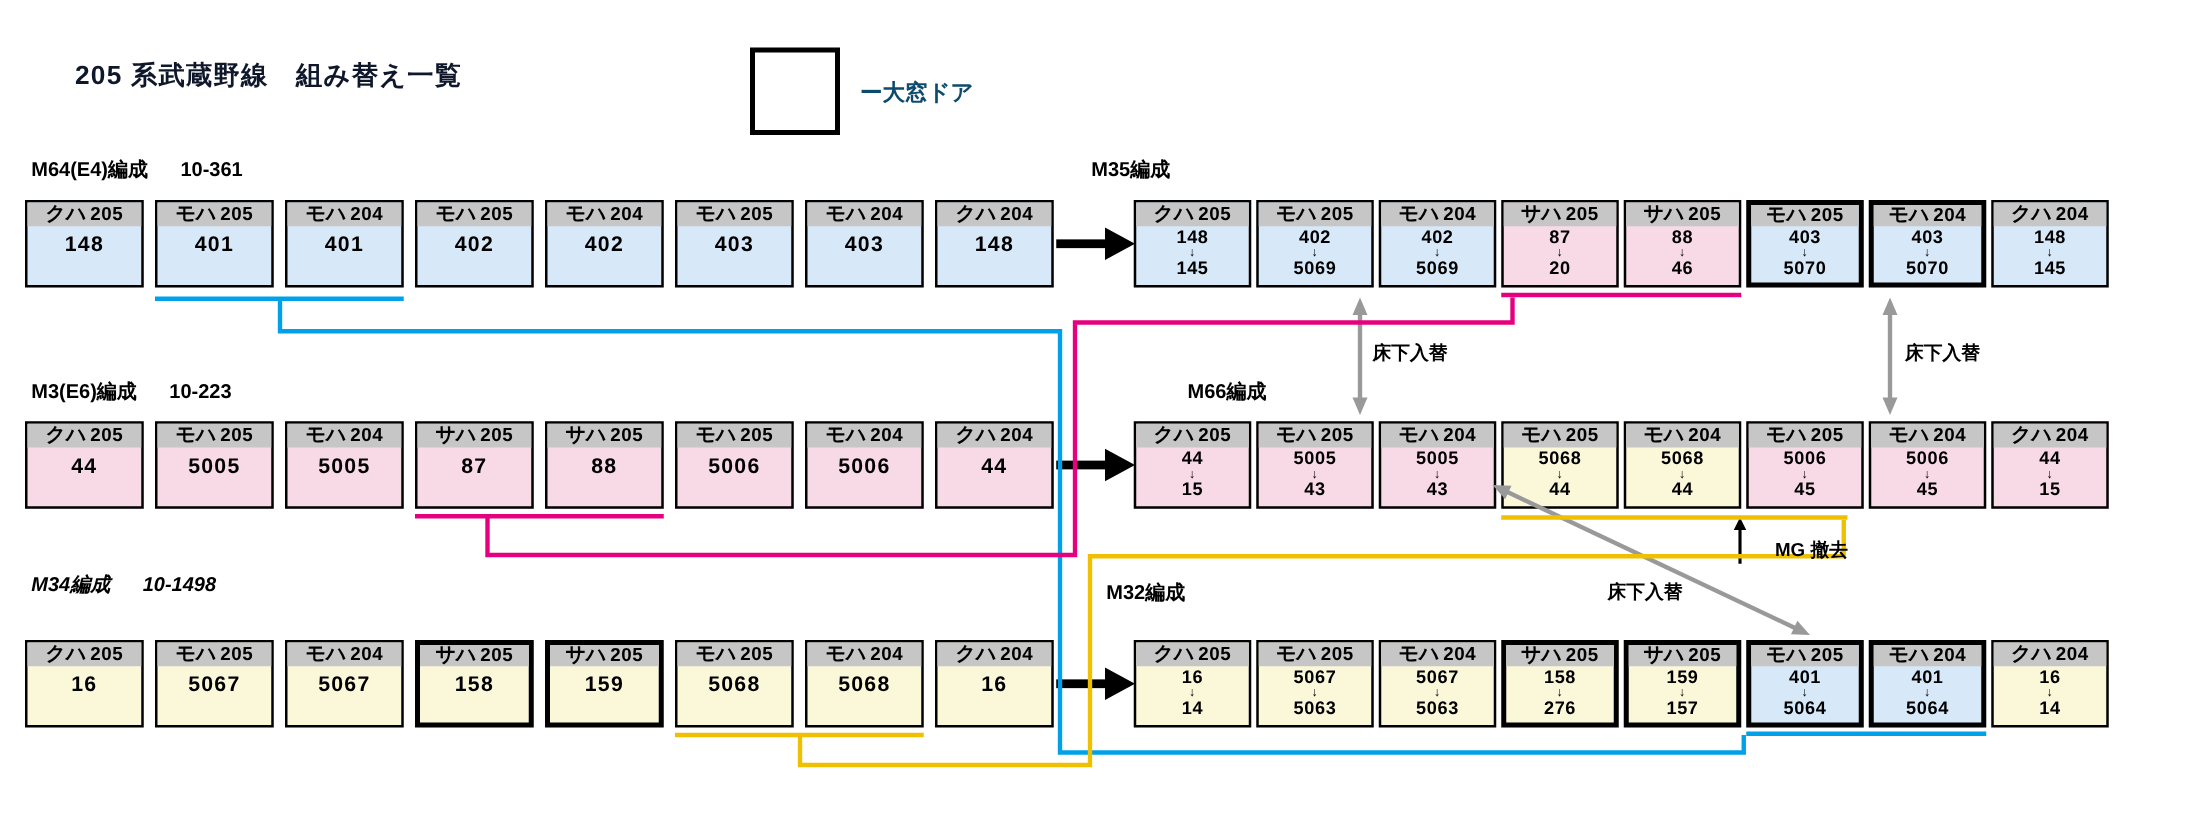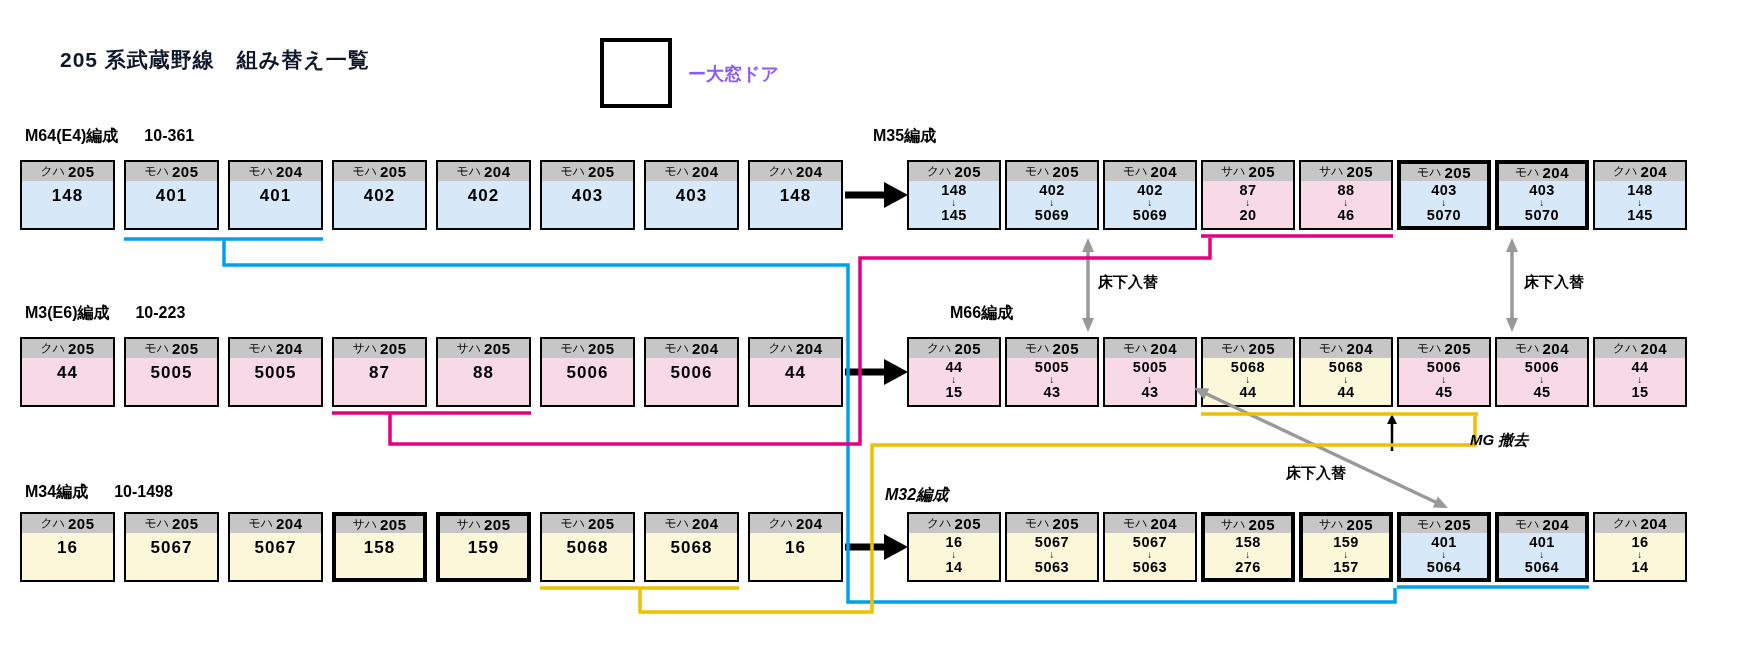--- a/index.html
+++ b/index.html
@@ -11,36 +11,36 @@
   #page-title{
     position:absolute;left:60px;top:46px;
     font-size:21px;font-weight:bold;letter-spacing:1px;color:#0f172a;
   }
   #legend-box{
     position:absolute;left:600px;top:38px;width:72px;height:70px;
     border:4px solid #000;background:#fff;box-sizing:border-box;
   }
   #legend-label{
     position:absolute;left:688px;top:62px;
-    font-size:18px;font-weight:bold;color:#8b5cf6;
+    font-size:18px;font-weight:bold;color:#0c4a6e;
   }
   .formation-label{
     position:absolute;font-size:16px;font-weight:bold;color:#000;white-space:nowrap;
   }
   .formation-label .f-note{margin-left:26px;}
   .car{
     position:absolute;height:70px;border:2px solid #000;box-sizing:border-box;
     background:#fff;z-index:2;
   }
   .car.thick{border-width:4px;}
   .car .hdr{
     height:19px;background:#c6c6c6;display:flex;align-items:center;justify-content:center;
   }
   .car.thick .hdr{height:17px;}
-  .hdr .kana{font-size:12px;font-weight:normal;margin-right:3px;}
+  .hdr .kana{font-size:16px;font-weight:bold;margin-right:3px;}
   .hdr .ser{font-size:15px;font-weight:bold;letter-spacing:.5px;}
   .val1{text-align:center;font-size:17px;font-weight:bold;margin-top:5px;letter-spacing:1px;}
   .val3{text-align:center;font-size:14.5px;font-weight:bold;line-height:15px;margin-top:2px;letter-spacing:.5px;}
   .val3 .arr{display:block;font-size:10px;line-height:10px;font-weight:normal;}
   .fill-blue{background:#d7e9f8;}
   .fill-pink{background:#f8dae7;}
   .fill-yellow{background:#fbf8da;}
   .car .hdr{background:#c6c6c6;}
   .note-label{
     position:absolute;font-size:15px;font-weight:bold;color:#000;white-space:nowrap;z-index:4;
@@ -277,21 +277,21 @@
       </div>
       <div class="val3"><span>5006</span><span class="arr">↓</span><span>45</span></div>
     </div>
     <div class="car fill-pink" style="left: 1593px; top: 337px; width: 94px;">
       <div class="hdr">
         <span class="kana">クハ</span>
         <span class="ser">204</span>
       </div>
       <div class="val3"><span>44</span><span class="arr">↓</span><span>15</span></div>
     </div>
-    <div class="formation-label" style="left: 25px; top: 482px;"><span>M34編成</span><span class="f-note">10-1498</span></div>
+    <div class="formation-label" style="left: 25px; top: 458px; font-style: italic;"><span>M34編成</span><span class="f-note">10-1498</span></div>
     <div class="car fill-yellow" style="left: 20px; top: 512px; width: 95px;">
       <div class="hdr">
         <span class="kana">クハ</span>
         <span class="ser">205</span>
       </div>
       <div class="val1">16</div>
     </div>
     <div class="car fill-yellow" style="left: 124px; top: 512px; width: 95px;">
       <div class="hdr">
         <span class="kana">モハ</span>
@@ -334,21 +334,21 @@
       </div>
       <div class="val1">5068</div>
     </div>
     <div class="car fill-yellow" style="left: 748px; top: 512px; width: 95px;">
       <div class="hdr">
         <span class="kana">クハ</span>
         <span class="ser">204</span>
       </div>
       <div class="val1">16</div>
     </div>
-    <div class="formation-label" style="left: 885px; top: 485px; font-style: italic;"><span>M32編成</span></div>
+    <div class="formation-label" style="left: 885px; top: 464px;"><span>M32編成</span></div>
     <div class="car fill-yellow" style="left: 907px; top: 512px; width: 94px;">
       <div class="hdr">
         <span class="kana">クハ</span>
         <span class="ser">205</span>
       </div>
       <div class="val3"><span>16</span><span class="arr">↓</span><span>14</span></div>
     </div>
     <div class="car fill-yellow" style="left: 1005px; top: 512px; width: 94px;">
       <div class="hdr">
         <span class="kana">モハ</span>
@@ -445,13 +445,13 @@
     <g>
       <polyline points="540,588 739,588" fill="none" stroke="#efc000" stroke-width="3.5"></polyline>
       <polyline points="640,588 640,612 872,612 872,445 1475,445 1475,416" fill="none" stroke="#efc000" stroke-width="3.5"></polyline>
       <polyline points="1201,414 1478,414" fill="none" stroke="#efc000" stroke-width="3.5"></polyline>
     </g>
   </svg>
 
 <div class="note-label" style="left:1098px;top:273px;">床下入替</div>
 <div class="note-label" style="left:1524px;top:273px;">床下入替</div>
 <div class="note-label" style="left:1286px;top:464px;">床下入替</div>
-<div class="note-label" style="left:1470px;top:431px;font-style:italic;">MG 撤去</div>
+<div class="note-label" style="left:1420px;top:431px;">MG 撤去</div>
 
 </body></html>

